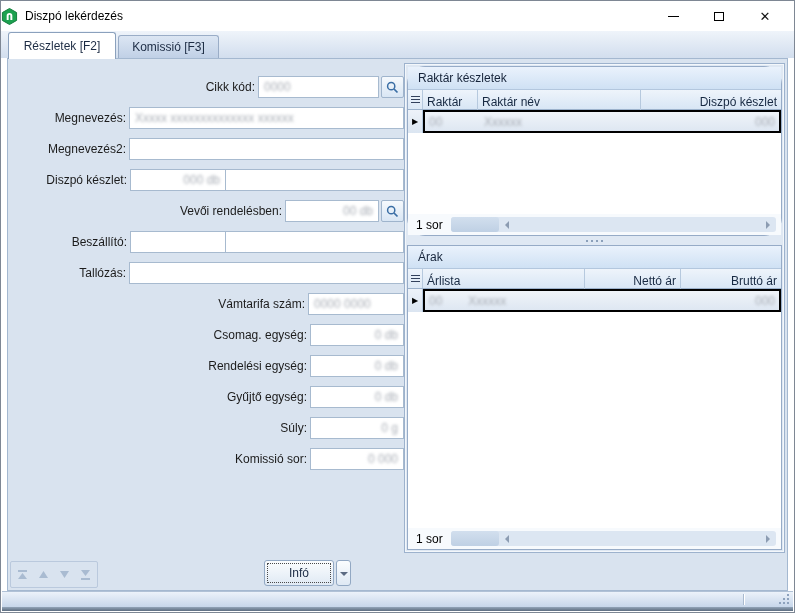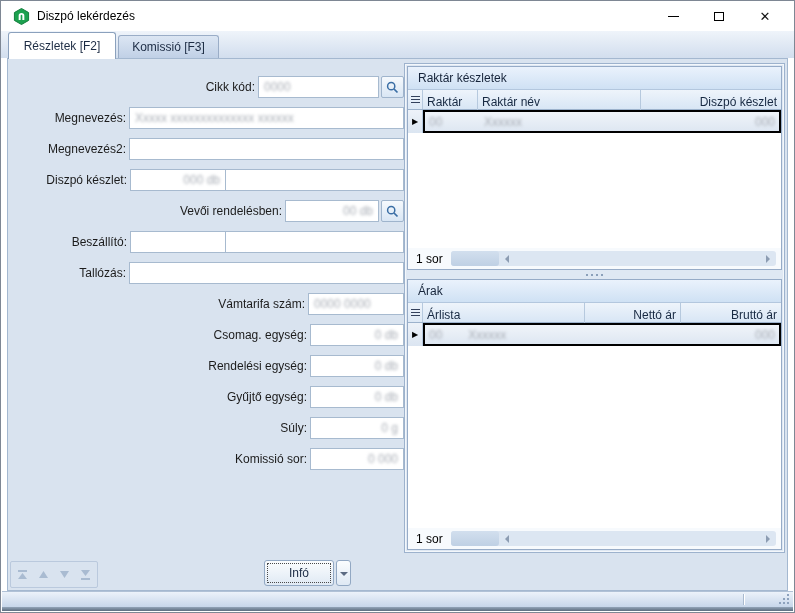--- a/index.html
+++ b/index.html
@@ -1,20 +1,20 @@
 <!DOCTYPE html>
 <html><head>
 <meta charset="utf-8">
 <style>
   html,body{margin:0;padding:0;background:#9aa4b2;}
   *{box-sizing:border-box;}
   .window{position:relative;width:795px;height:613px;background:#ffffff;border:1px solid #7e8globalf;border:1px solid #7e8794;font-family:"Liberation Sans",sans-serif;font-size:12px;color:#1a1a1a;overflow:hidden;}
 
   
-  .titlebar{position:absolute;top:0;left:0;right:0;height:30px;background:#fff;display:flex;align-items:center;padding-left:12px;}
+  .titlebar{position:absolute;top:0;left:0;right:0;height:30px;background:#fff;display:flex;align-items:center;padding-left:0;}
   .titlebar .title{margin-left:7px;color:#000;}
   .win-controls{position:absolute;right:6px;top:0;height:30px;display:flex;}
   .win-btn{width:46px;height:30px;display:flex;align-items:center;justify-content:center;cursor:default;}
   .glyph-min{width:11px;height:1px;background:#000;display:block;}
   .glyph-max{width:10px;height:9px;border:1px solid #000;display:block;}
   .glyph-close{font-size:13px;color:#111;line-height:1;}
 
   
   .tabstrip{position:absolute;top:30px;left:0;right:0;height:27px;background:linear-gradient(#eff4fa,#d2deee);}
   .tab{position:absolute;display:flex;align-items:center;justify-content:center;border-radius:3px 3px 0 0;cursor:default;color:#1d2c44;}
@@ -32,21 +32,21 @@
   .input{height:22px;background:#fff;border:1px solid #a7bacf;display:flex;align-items:center;padding:0 5px;overflow:hidden;}
   .input.joined{margin-left:-1px;}
   .input.ar{justify-content:flex-end;}
   .w121{width:121px}.w275{width:275px}.w96{width:96px}.w179{width:179px}.w94{width:94px}
   .redacted{color:#a9aeb6;filter:blur(1.5px);white-space:nowrap;}
   .search-btn{width:23px;height:22px;margin-left:2px;background:linear-gradient(#f5f9fd,#d9e6f4);border:1px solid #9fb4cc;border-radius:2px;display:flex;align-items:center;justify-content:center;padding:0;cursor:default;}
 
   
   .panels{position:absolute;left:396px;top:4px;right:2px;height:490px;border:1px solid #9db2cd;background:#dfe8f3;padding:2px;display:flex;flex-direction:column;box-shadow:inset 0 0 0 1px #f3f7fb;}
   .panel{border:1px solid #96abc7;background:#fff;display:flex;flex-direction:column;min-height:0;}
-  .panel-raktar{height:204px;}
+  .panel-raktar{height:170px;border-radius:18px;}
   .panel-arak{flex:1;}
   .panel-title{height:23px;flex:none;background:linear-gradient(#eaf2fc,#cfe1f4);border-bottom:1px solid #b3c7de;display:flex;align-items:center;padding-left:10px;color:#16243a;}
   .ghead{height:20px;flex:none;display:flex;background:linear-gradient(#eef4fb,#d8e6f5);border-bottom:1px solid #9cb2cc;}
   .gutter{width:15px;flex:none;border-right:1px solid #b6c9de;display:flex;align-items:center;justify-content:center;background:linear-gradient(#eef4fb,#dde9f6);}
   .hamburger{width:9px;height:1px;background:#33415c;box-shadow:0 3px 0 #33415c,0 6px 0 #33415c;margin-top:-6px;display:block;}
   .gcell{display:flex;align-items:center;padding:12px 4px;border-right:1px solid #b6c9de;color:#172942;overflow:hidden;white-space:nowrap;}
   .gcell.last{border-right:none;flex:1;}
   .gcell.ar{justify-content:flex-end;}
   .c1r{width:55px}.c2r{width:163px}
   .c1a{width:162px}.c2a{width:96px}

